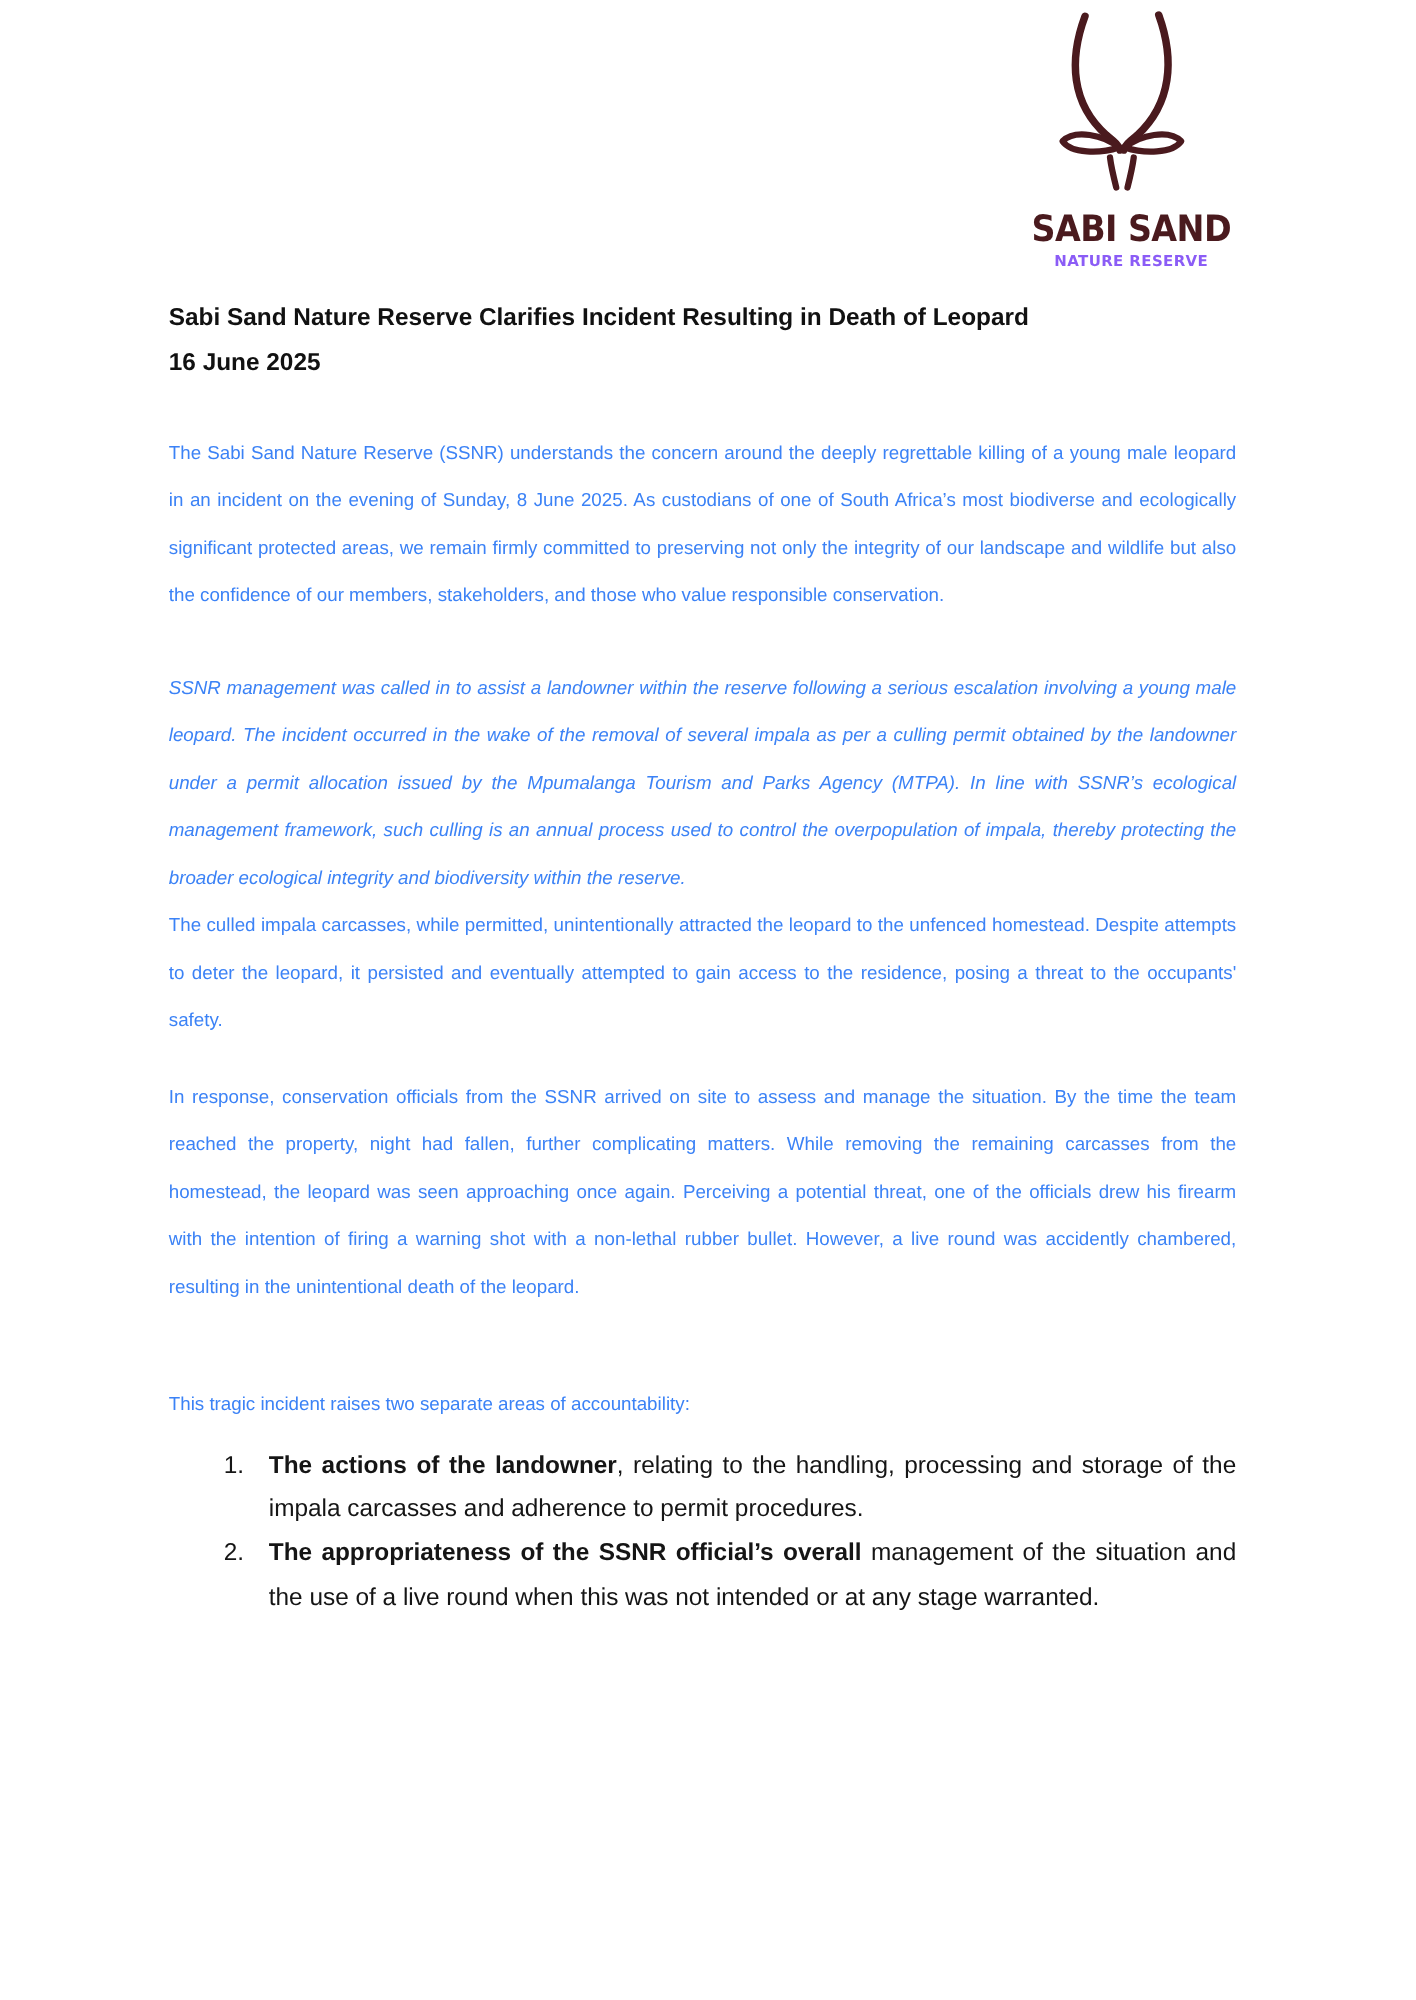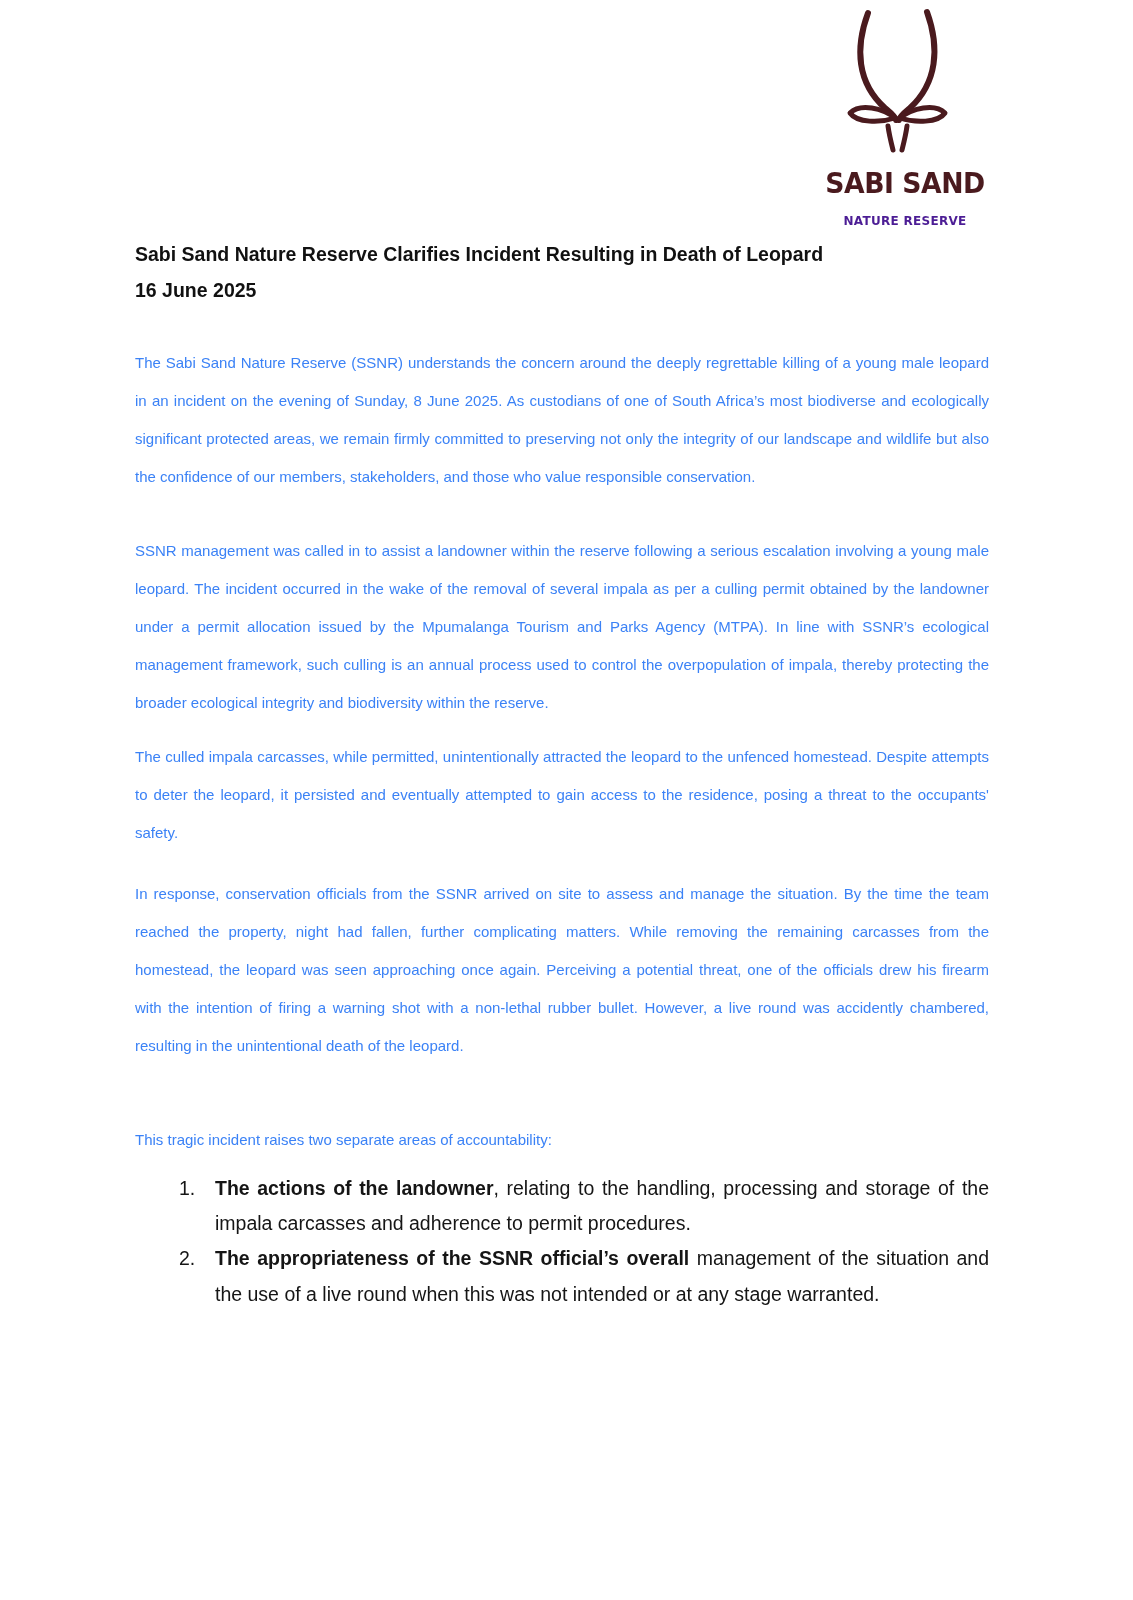--- a/index.html
+++ b/index.html
@@ -32,28 +32,28 @@
       font-weight: bold;
       font-size: 29px;
       letter-spacing: -0.5px;
       color: #4a1a1e;
       white-space: nowrap;
       transform: scaleX(0.92);
     }
     .logo-sub {
       position: absolute;
       left: 0;
-      top: 206px;
+      top: 194px;
       width: 180px;
       text-align: center;
       font-family: "DejaVu Sans", sans-serif;
       font-weight: bold;
       font-size: 12px;
       letter-spacing: 0.3px;
-      color: #4c1d95;
+      color: #8b5cf6;
       white-space: nowrap;
     }
     .content {
       position: absolute;
       left: 135px;
       top: 236px;
       width: 854px;
     }
     .header-line {
       font-weight: bold;
@@ -61,22 +61,22 @@
       line-height: 36px;
       color: #111;
     }
     .para {
       font-size: 15px;
       line-height: 38px;
       text-align: justify;
       color: #3b82f6;
     }
     .p1 { margin-top: 36px; }
-    .p2 { margin-top: 36px; }
-    .p3 { margin-top: 16px; }
+    .p2 { margin-top: 36px; font-style: italic; }
+    .p3 { margin-top: 0; }
     .p4 { margin-top: 23px; }
     .p5 { margin-top: 56px; }
     .list {
       list-style: none;
       margin-top: 12px;
     }
     .list-item {
       position: relative;
       padding-left: 80px;
       font-size: 19.5px;

